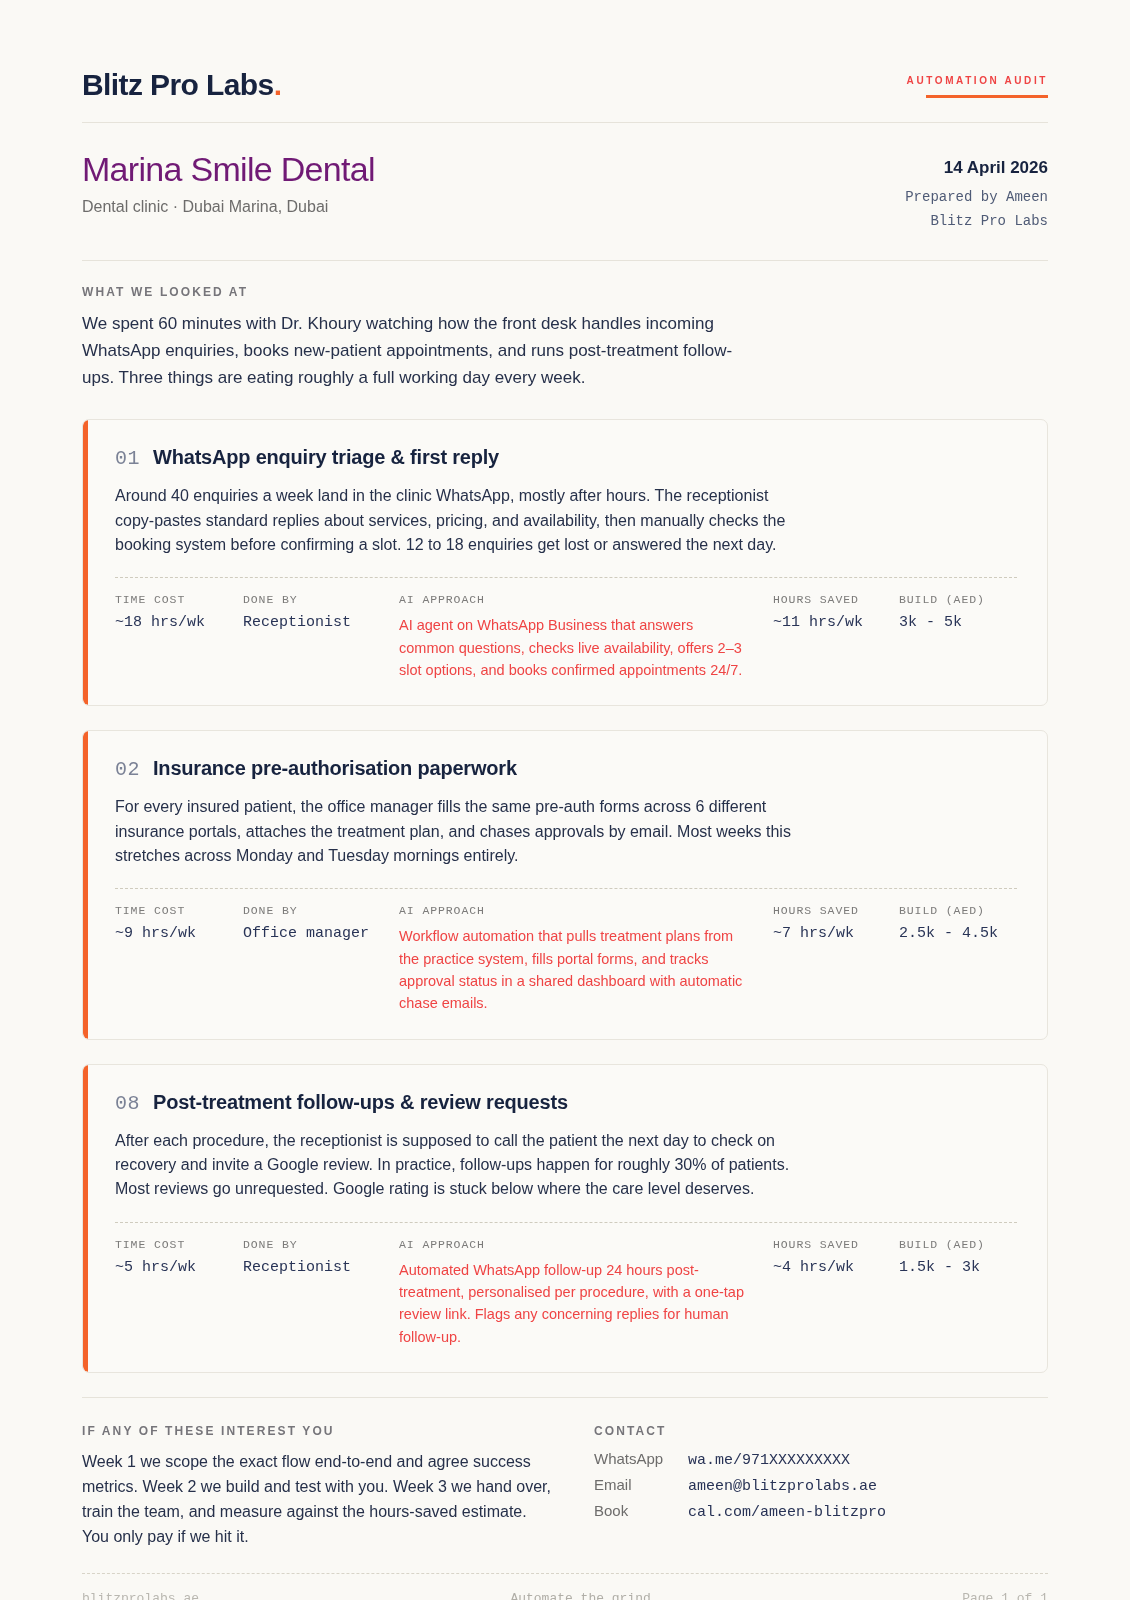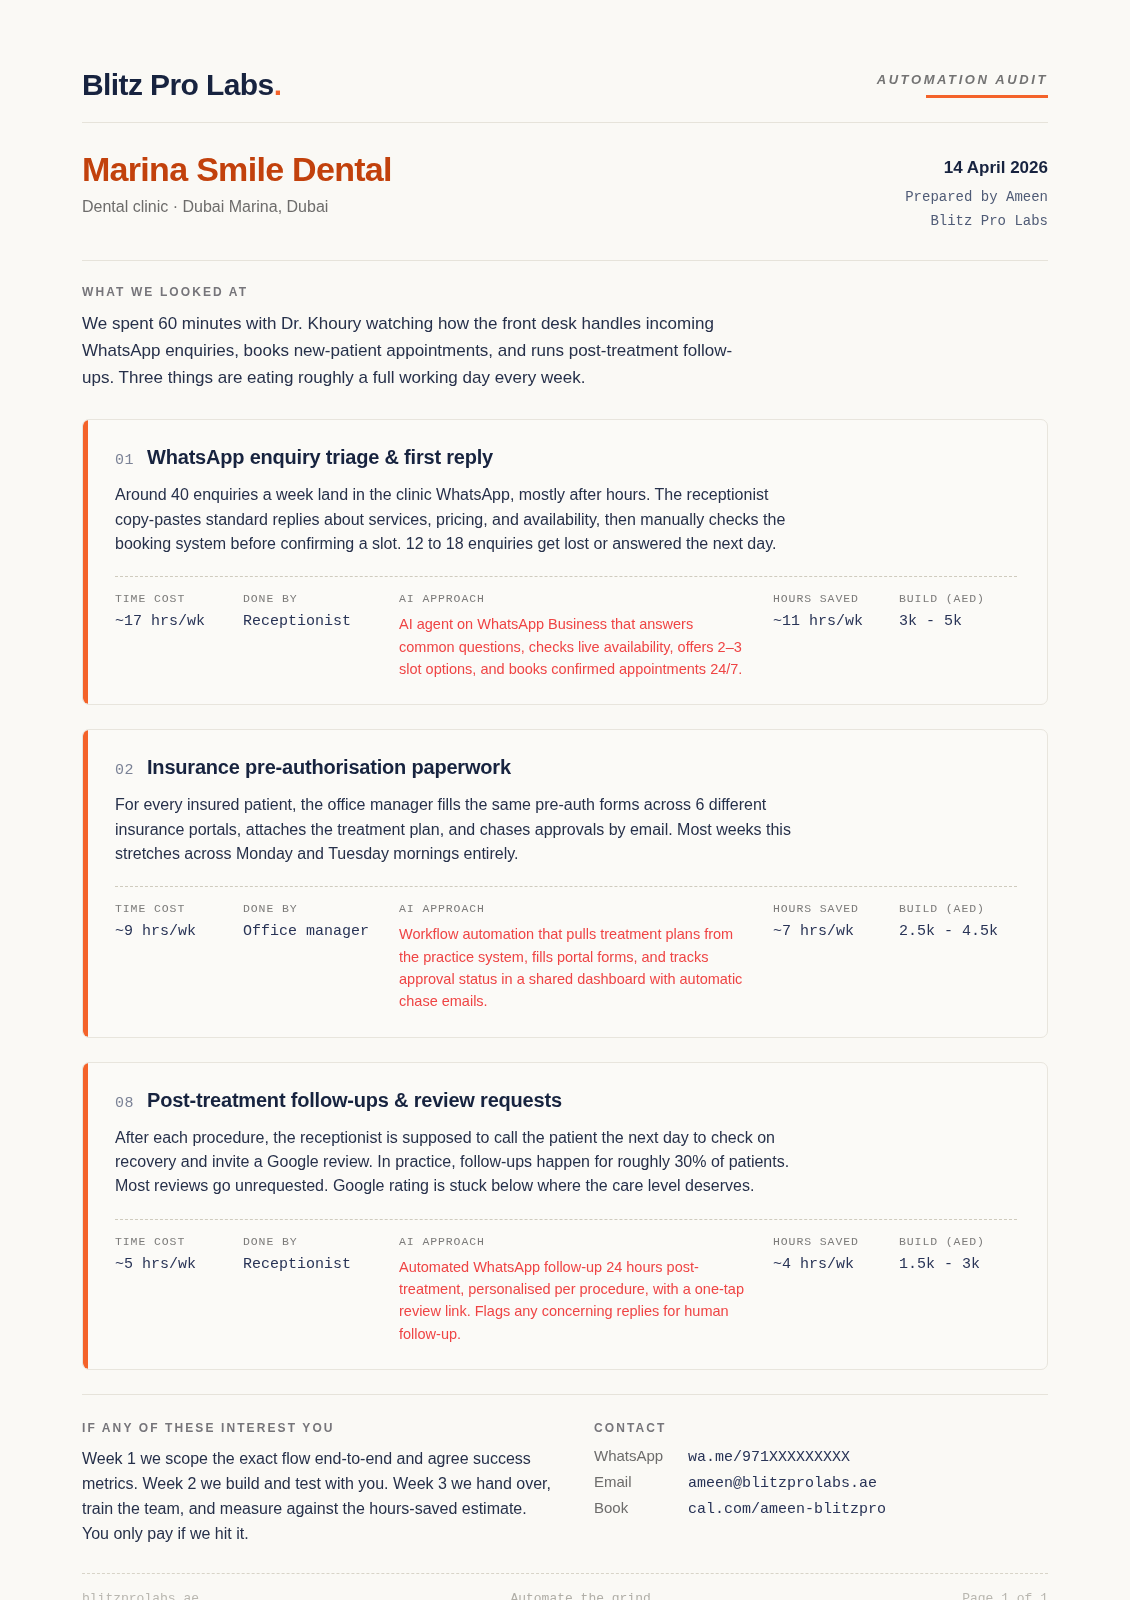--- a/index.html
+++ b/index.html
@@ -36,49 +36,48 @@
   .logo {
     font-size: 30px;
     font-weight: bold;
     letter-spacing: -0.6px;
     color: #17233f;
     line-height: 1;
   }
   .logo .dot { color: #f4632a; }
   .doc-kind-wrap { text-align: right; padding-bottom: 2px;}
   .doc-kind {
-    font-size: 13px;
+    font-size: 10px;
     letter-spacing: 2.6px;
     font-weight: bold;
-    color: #737373;
+    color: #ef4444;
     line-height: 1;
-    font-style: italic;
   }
   .kind-rule {
     height: 3px;
     width: 122px;
     background: #f4632a;
     margin-left: auto;
     margin-top: 9px;
   }
 
   
   .titleblock {
     display: flex;
     justify-content: space-between;
     align-items: flex-start;
     padding-top: 28px;
     padding-bottom: 26px;
     border-bottom: 1px solid #e6e3da;
   }
   .client-name {
     font-size: 34px;
-    font-weight: bold;
+    font-weight: normal;
     letter-spacing: -0.7px;
-    color: #c2410c;
+    color: #701a75;
     line-height: 1.1;
     margin: 0 0 9px 0;
   }
   .client-meta {
     font-size: 16px;
     color: #6d6c6b;
     line-height: 1.2;
   }
   .meta-right { text-align: right; padding-top: 6px; }
   .meta-date {
@@ -131,21 +130,21 @@
     border-bottom-left-radius: 7px;
   }
   .card-head {
     display: flex;
     align-items: baseline;
     gap: 13px;
     margin-bottom: 14px;
   }
   .card-num {
     font-family: "Liberation Mono", monospace;
-    font-size: 15px;
+    font-size: 20px;
     color: #7b8296;
     letter-spacing: 0.5px;
   }
   .card-title {
     font-size: 20px;
     font-weight: bold;
     color: #17233f;
     letter-spacing: -0.2px;
   }
   .card-body {
@@ -272,21 +271,21 @@
     <div class="card">
       <div class="card-accent"></div>
       <div class="card-head">
         <span class="card-num">01</span>
         <span class="card-title">WhatsApp enquiry triage &amp; first reply</span>
       </div>
       <div class="card-body">Around 40 enquiries a week land in the clinic WhatsApp, mostly after hours. The receptionist copy-pastes standard replies about services, pricing, and availability, then manually checks the booking system before confirming a slot. 12 to 18 enquiries get lost or answered the next day.</div>
       <div class="metrics">
         <div class="col-time">
           <div class="m-label">TIME COST</div>
-          <div class="m-value-mono">~17 hrs/wk</div>
+          <div class="m-value-mono">~18 hrs/wk</div>
         </div>
         <div class="col-who">
           <div class="m-label">DONE BY</div>
           <div class="m-value-mono">Receptionist</div>
         </div>
         <div class="col-ai">
           <div class="m-label">AI APPROACH</div>
           <div class="m-value-text">AI agent on WhatsApp Business that answers common questions, checks live availability, offers 2–3 slot options, and books confirmed appointments 24/7.</div>
         </div>
         <div class="col-hours">

